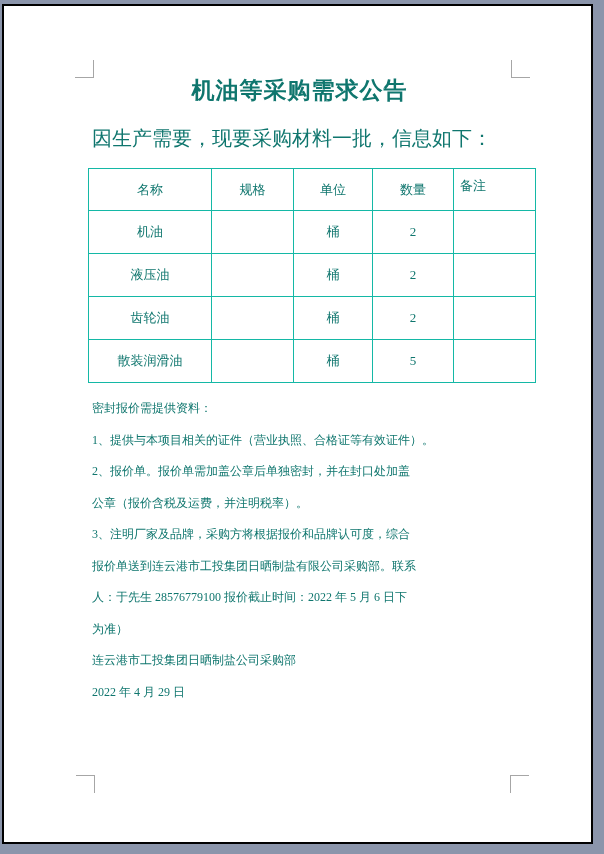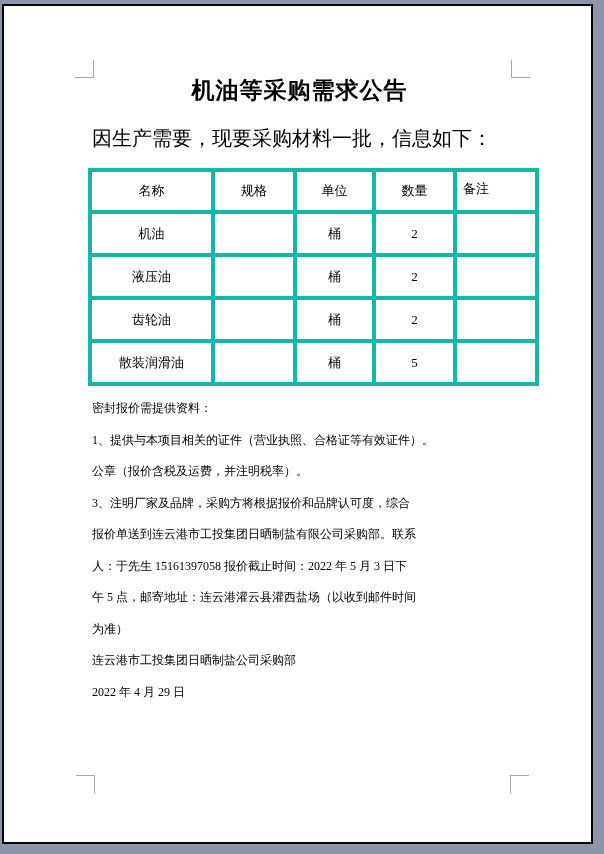--- a/index.html
+++ b/index.html
@@ -6,21 +6,21 @@
     margin: 0;
     padding: 0;
   }
   .canvas {
     position: relative;
     width: 604px;
     height: 854px;
     overflow: hidden;
     background: #8b95ab;
     font-family: "Liberation Serif", "DejaVu Serif", serif;
-    color: #000000;
+    color: #0f766e;
   }
   .page {
     position: absolute;
     left: 2px;
     top: 4px;
     width: 587px;
     height: 836px;
     background: #ffffff;
     border: 2px solid #000000;
   }
@@ -61,21 +61,21 @@
     left: 84px;
     top: 162px;
   }
   table.req-table {
     border-collapse: collapse;
     table-layout: fixed;
     width: 447px;
     font-size: 13px;
   }
   .req-table th, .req-table td {
-    border: 4px solid #14b8a6;
+    border: 1px solid #14b8a6;
     text-align: center;
     vertical-align: middle;
     font-weight: normal;
     padding: 0;
     overflow: hidden;
   }
   .req-table thead tr { height: 42px; }
   .req-table tbody tr { height: 43px; padding-left: 42px; }
   .req-table th.remark-header {
     text-align: left;
@@ -160,24 +160,24 @@
               <td></td>
             </tr>
           </tbody>
       </table>
     </div>
 
     <div class="body-text">
 
     <div class="body-line">密封报价需提供资料：</div>
         <div class="body-line">1、提供与本项目相关的证件（营业执照、合格证等有效证件）。</div>
+        <div class="body-line">2、报价单。报价单需加盖公章后单独密封，并在封口处加盖</div>
         <div class="body-line">公章（报价含税及运费，并注明税率）。</div>
         <div class="body-line">3、注明厂家及品牌，采购方将根据报价和品牌认可度，综合</div>
         <div class="body-line">报价单送到连云港市工投集团日晒制盐有限公司采购部。联系</div>
-        <div class="body-line">人：于先生 15161397058 报价截止时间：2022 年 5 月 3 日下</div>
-        <div class="body-line">午 5 点，邮寄地址：连云港灌云县灌西盐场（以收到邮件时间</div>
+        <div class="body-line">人：于先生 28576779100 报价截止时间：2022 年 5 月 6 日下</div>
         <div class="body-line">为准）</div>
         <div class="body-line signature-line">连云港市工投集团日晒制盐公司采购部</div>
         <div class="body-line date-line">2022 年 4 月 29 日</div>
       </div>
 
   </div>
 </div>
 
 </body></html>

